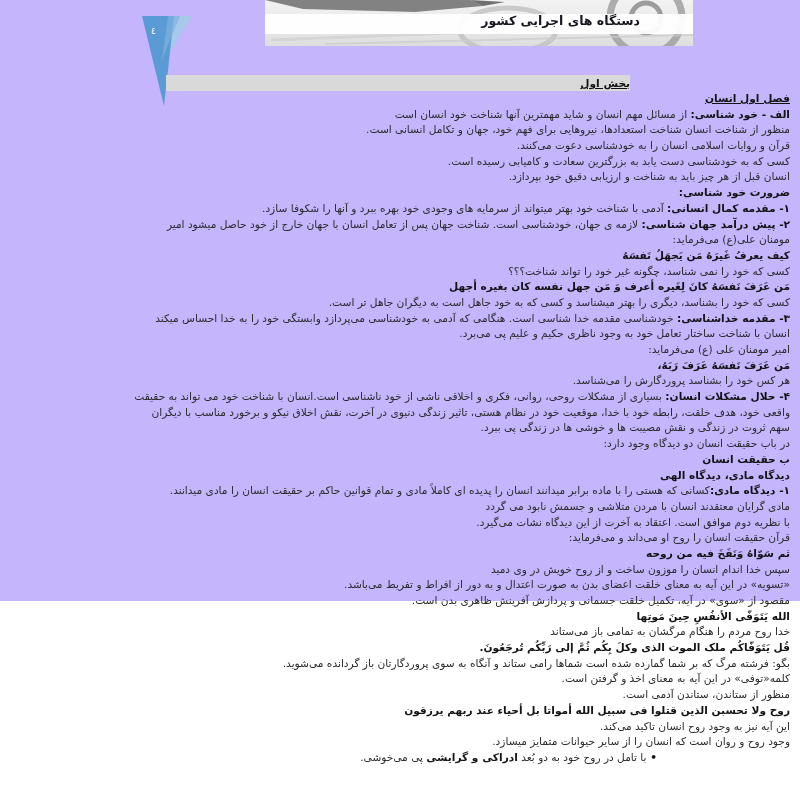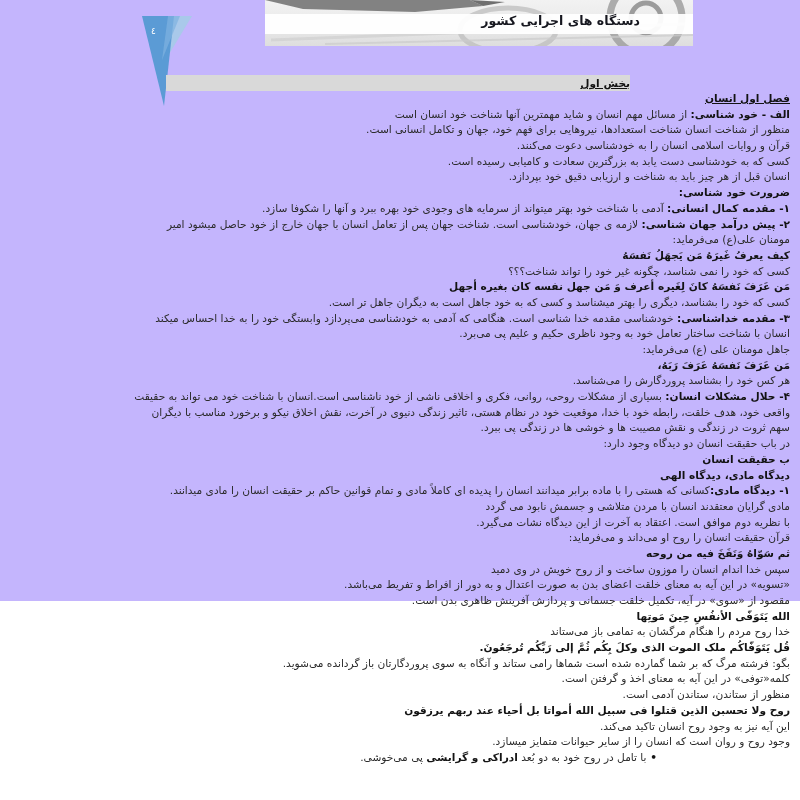--- a/index.html
+++ b/index.html
@@ -72,21 +72,21 @@
       <div class="line"><b>ضرورت خود شناسی:</b></div>
       <div class="line"><b>۱- مقدمه کمال انسانی:</b><span> آدمی با شناخت خود بهتر میتواند از سرمایه های وجودی خود بهره ببرد و آنها را شکوفا سازد.</span></div>
       <div class="line"><b>۲- پیش درآمد جهان شناسی:</b><span> لازمه ی جهان، خودشناسی است. شناخت جهان پس از تعامل انسان با جهان خارج از خود حاصل میشود امیر</span></div>
       <div class="line"><span>مومنان علی(ع) می‌فرماید:</span></div>
       <div class="line"><b>کیف یعرفُ غَیرَهُ مَن یَجهَلُ نَفسَهُ</b></div>
       <div class="line"><span>کسی که خود را نمی شناسد، چگونه غیر خود را تواند شناخت؟؟؟</span></div>
       <div class="line"><b>مَن عَرَفَ نَفسَهُ کانَ لِغَیره أعرف وَ مَن جهل نفسه کان بغیره أجهل</b></div>
       <div class="line"><span>کسی که خود را بشناسد، دیگری را بهتر میشناسد و کسی که به خود جاهل است به دیگران جاهل تر است.</span></div>
       <div class="line"><b>۳- مقدمه خداشناسی:</b><span> خودشناسی مقدمه خدا شناسی است. هنگامی که آدمی به خودشناسی می‌پردازد وابستگی خود را به خدا احساس میکند</span></div>
       <div class="line"><span>انسان با شناخت ساختار تعامل خود به وجود ناظری حکیم و علیم پی می‌برد.</span></div>
-      <div class="line"><span>جاهل مومنان علی (ع) می‌فرماید:</span></div>
+      <div class="line"><span>امیر مومنان علی (ع) می‌فرماید:</span></div>
       <div class="line"><b>مَن عَرَفَ نَفسَهُ عَرَفَ رَبَهُ،</b></div>
       <div class="line"><span>هر کس خود را بشناسد پروردگارش را می‌شناسد.</span></div>
       <div class="line"><b>۴- حلال مشکلات انسان:</b><span> بسیاری از مشکلات روحی، روانی، فکری و اخلاقی ناشی از خود ناشناسی است.انسان با شناخت خود می تواند به حقیقت</span></div>
       <div class="line"><span>واقعی خود، هدف خلقت، رابطه خود با خدا، موقعیت خود در نظام هستی، تاثیر زندگی دنیوی در آخرت، نقش اخلاق نیکو و برخورد مناسب با دیگران</span></div>
       <div class="line"><span>سهم ثروت در زندگی و نقش مصیبت ها و خوشی ها در زندگی پی ببرد.</span></div>
       <div class="line"><span>در باب حقیقت انسان دو دیدگاه وجود دارد:</span></div>
       <div class="line"><b>ب حقیقت انسان</b></div>
       <div class="line"><b>دیدگاه مادی،  دیدگاه الهی</b></div>
       <div class="line"><b>۱- دیدگاه مادی:</b><span>کسانی که هستی را با ماده برابر میدانند انسان را پدیده ای کاملاً مادی و تمام قوانین حاکم بر حقیقت انسان را مادی میدانند.</span></div>
       <div class="line"><span>مادی گرایان معتقدند انسان با مردن متلاشی و جسمش نابود می گردد</span></div>

